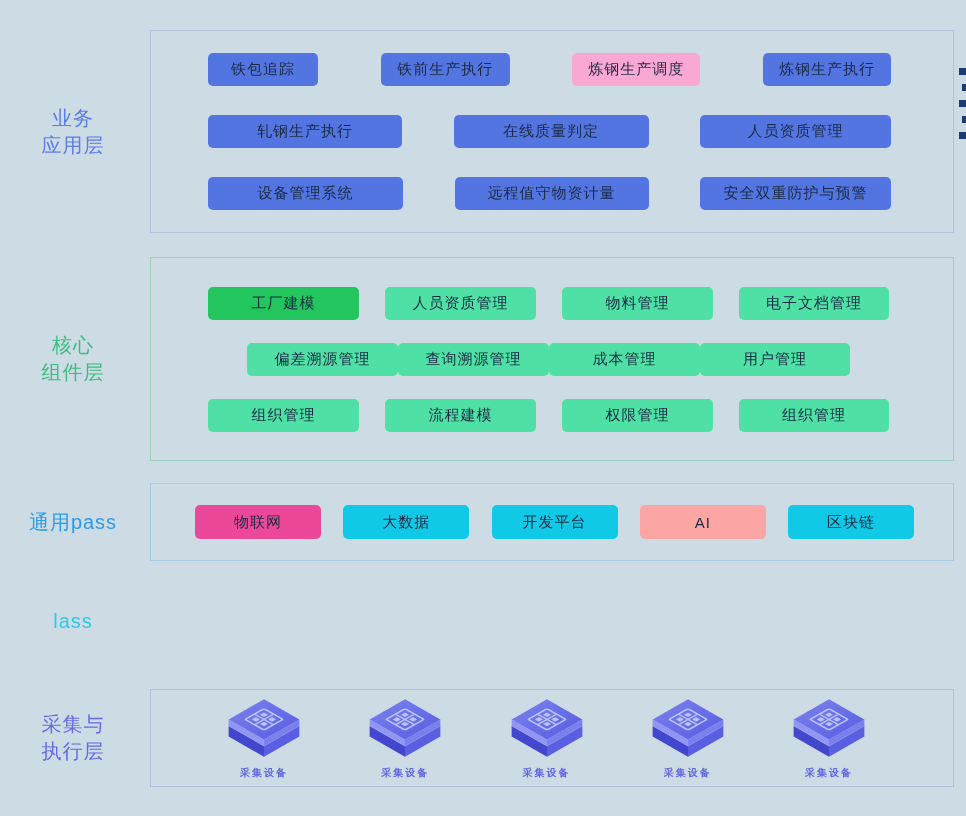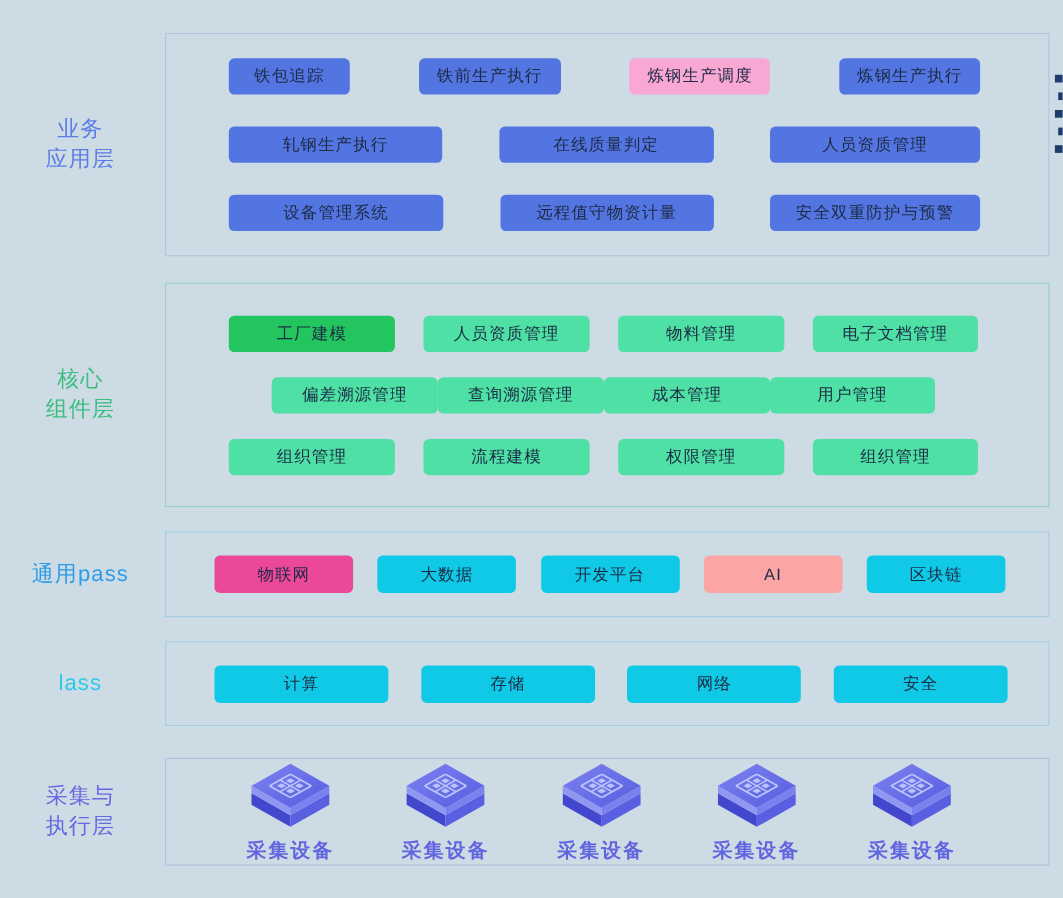--- a/index.html
+++ b/index.html
@@ -34,21 +34,21 @@
   .chip.tall{height:34px;}
 
   .device-row{
     display:flex;justify-content:space-between;align-items:center;width:100%;
     box-sizing:border-box;padding:0 69px 0 58px;
   }
   .device{
     width:110px;display:flex;flex-direction:column;align-items:center;
   }
   .device-label{
-    margin-top:6px;font-size:18px;font-weight:600;letter-spacing:2px;
+    margin-top:6px;font-size:10px;font-weight:600;letter-spacing:2px;
   }
 
   .edge-deco{
     position:absolute;top:68px;right:-3px;
     display:flex;flex-direction:column;gap:9px;align-items:flex-start;
   }
   .edge-deco .sq{width:10px;height:7px;}
   .edge-deco .sq:nth-child(even){transform:translateX(3px);}
 </style>
 </head>
@@ -131,28 +131,20 @@
           <button class="chip tall" style="width: 126px; background: rgb(16, 201, 230); color: rgb(28, 43, 69);">开发平台</button>
           <button class="chip tall" style="width: 126px; background: #fca5a5; color: rgb(28, 43, 69);">AI</button>
           <button class="chip tall" style="width: 126px; background: rgb(16, 201, 230); color: rgb(28, 43, 69);">区块链</button>
         </div>
       </div>
     </section>
     <section class="layer" style="top: 583px; height: 77px;">
       <div class="layer-label" style="color: rgb(44, 201, 232);">
         <div>lass</div>
       </div>
-      <div class="layer-box" style="border-color: rgb(166, 205, 224);">
-        <div class="btn-row" style="padding-left: 44px; padding-right: 37px;">
-          <button class="chip tall" style="width: 158px; background: rgb(16, 201, 230); color: rgb(28, 43, 69);">计算</button>
-          <button class="chip tall" style="width: 158px; background: rgb(16, 201, 230); color: rgb(28, 43, 69);">存储</button>
-          <button class="chip tall" style="width: 158px; background: rgb(16, 201, 230); color: rgb(28, 43, 69);">网络</button>
-          <button class="chip tall" style="width: 158px; background: rgb(16, 201, 230); color: rgb(28, 43, 69);">安全</button>
-        </div>
-      </div>
     </section>
     <section class="layer" style="top: 689px; height: 98px;">
       <div class="layer-label" style="color: rgb(102, 106, 226);">
         <div>采集与</div>
         <div>执行层</div>
       </div>
       <div class="layer-box" style="border-color: rgb(178, 192, 222);">
         <div class="device-row">
           <div class="device">
 <svg width="86" height="64" viewBox="0 0 90 66">

